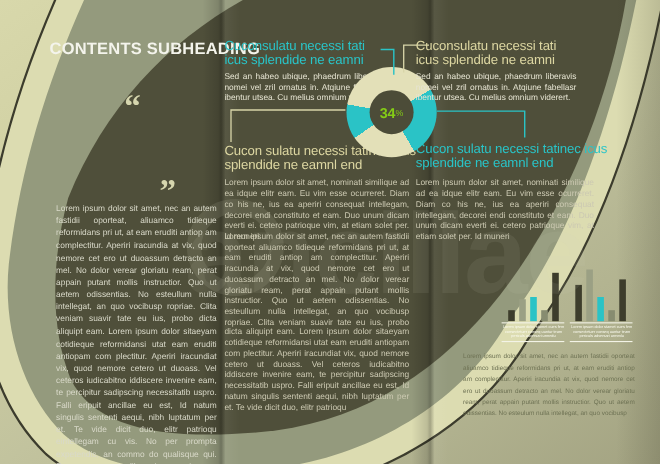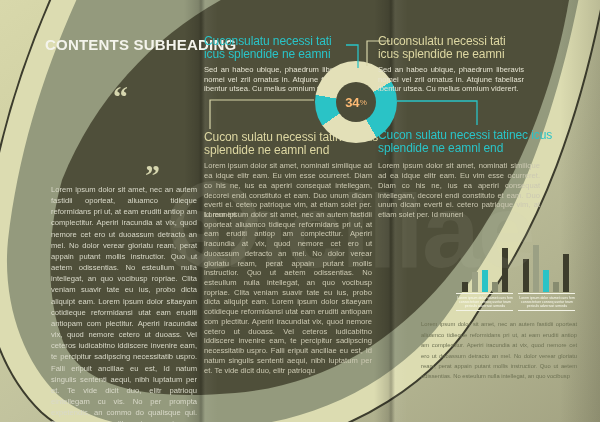--- a/index.html
+++ b/index.html
@@ -18,21 +18,21 @@
   .body-sm{font-size:7.6px;text-align:justify;}
   .on-dark{color:#ccc9b2;}
   .on-dark-bright{color:#e6e4d2;}
   .tinywrap{overflow:visible;}
   .tiny{transform:scale(.5);transform-origin:0 0;width:200%;}
   .bargroup{display:flex;align-items:flex-end;gap:4px;}
   .bargroup .bar{width:6px;}
   .wline{height:1px;background:#f3f3e6;}
   .donut{border-radius:50%;display:flex;align-items:center;justify-content:center;}
   .donut-hole{width:40px;height:40px;border-radius:50%;background:#4c4c38;
-              display:flex;align-items:center;justify-content:center;color:#fdba74;}
+              display:flex;align-items:center;justify-content:center;color:#84cc16;}
   .donut-hole b{font-size:13px;font-weight:bold;letter-spacing:-.3px;}
   .donut-hole span{font-size:8px;margin-left:.5px;}
 </style>
 </head>
 <body>
 
 <div id="page">
 
   <svg class="bg" width="600" height="422" viewBox="0 0 600 422">
     <defs>

